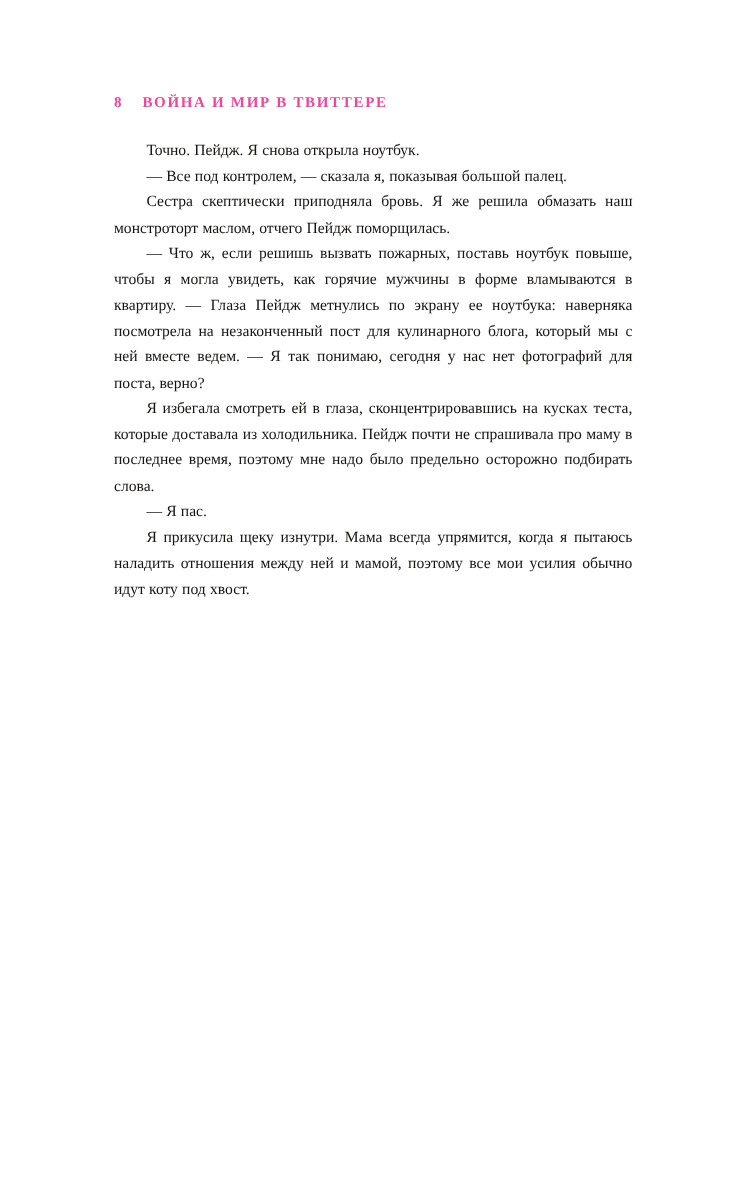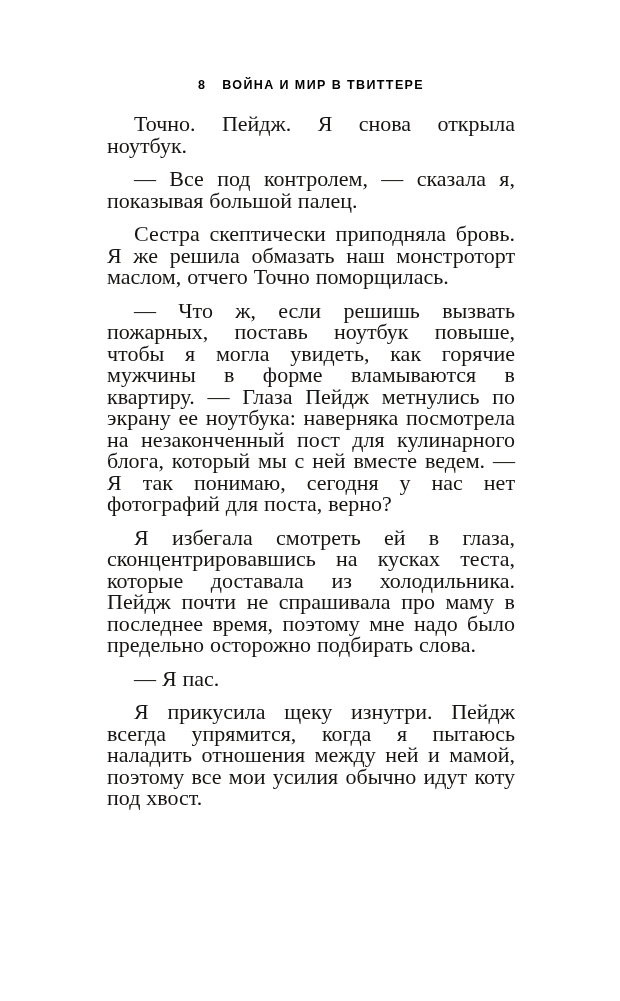--- a/index.html
+++ b/index.html
@@ -14,53 +14,53 @@
     color: #171412;
     overflow: hidden;
   }
   .page {
     box-sizing: border-box;
     width: 620px;
     height: 1001px;
     padding: 78px 93px 0 95px;
   }
   .running-header {
-    text-align: center;
-    font-family: Liberation Sans, sans-serif;
+    text-align: left;
+    font-family: Liberation Serif, serif;
     font-weight: 700;
     font-size: 12.5px;
     letter-spacing: 1.4px;
-    color: #000000;
+    color: #ec4899;
     margin: 0 0 21px 0;
     white-space: nowrap;
   }
   .running-header .page-number {
     margin-right: 16px;
   }
   .body-text p {
-    margin: 12px;
+    margin: 0;
     padding: 0;
     text-indent: 27px;
     text-align: justify;
-    font-size: 22px;
+    font-size: 13px;
     line-height: 21.5px;
     hyphens: auto;
     -webkit-hyphens: auto;
     word-spacing: 0.02em;
   }
 </style>
 </head>
 <body>
 
 <div class="page">
   <div class="running-header">
     <span class="page-number">8</span><span>ВОЙНА И МИР В ТВИТТЕРЕ</span>
   </div>
   <div class="body-text">
     <p>Точно. Пейдж. Я снова открыла ноутбук.</p>
     <p>— Все под контролем, — сказала я, показывая большой палец.</p>
-    <p>Сестра скептически приподняла бровь. Я же решила обмазать наш монстроторт маслом, отчего Точно поморщилась.</p>
+    <p>Сестра скептически приподняла бровь. Я же решила обмазать наш монстроторт маслом, отчего Пейдж поморщилась.</p>
     <p>— Что ж, если решишь вызвать пожарных, поставь ноутбук повыше, чтобы я могла увидеть, как горячие мужчины в форме вламываются в квартиру. — Глаза Пейдж метнулись по экрану ее ноутбука: наверняка посмотрела на незаконченный пост для кулинарного блога, который мы с ней вместе ведем. — Я так понимаю, сегодня у нас нет фотографий для поста, верно?</p>
     <p>Я избегала смотреть ей в глаза, сконцентрировавшись на кусках теста, которые доставала из холодильника. Пейдж почти не спрашивала про маму в последнее время, поэтому мне надо было предельно осторожно подбирать слова.</p>
     <p>— Я пас.</p>
-    <p>Я прикусила щеку изнутри. Пейдж всегда упрямится, когда я пытаюсь наладить отношения между ней и мамой, поэтому все мои усилия обычно идут коту под хвост.</p>
+    <p>Я прикусила щеку изнутри. Мама всегда упрямится, когда я пытаюсь наладить отношения между ней и мамой, поэтому все мои усилия обычно идут коту под хвост.</p>
   </div>
 </div>
 
 </body></html>

